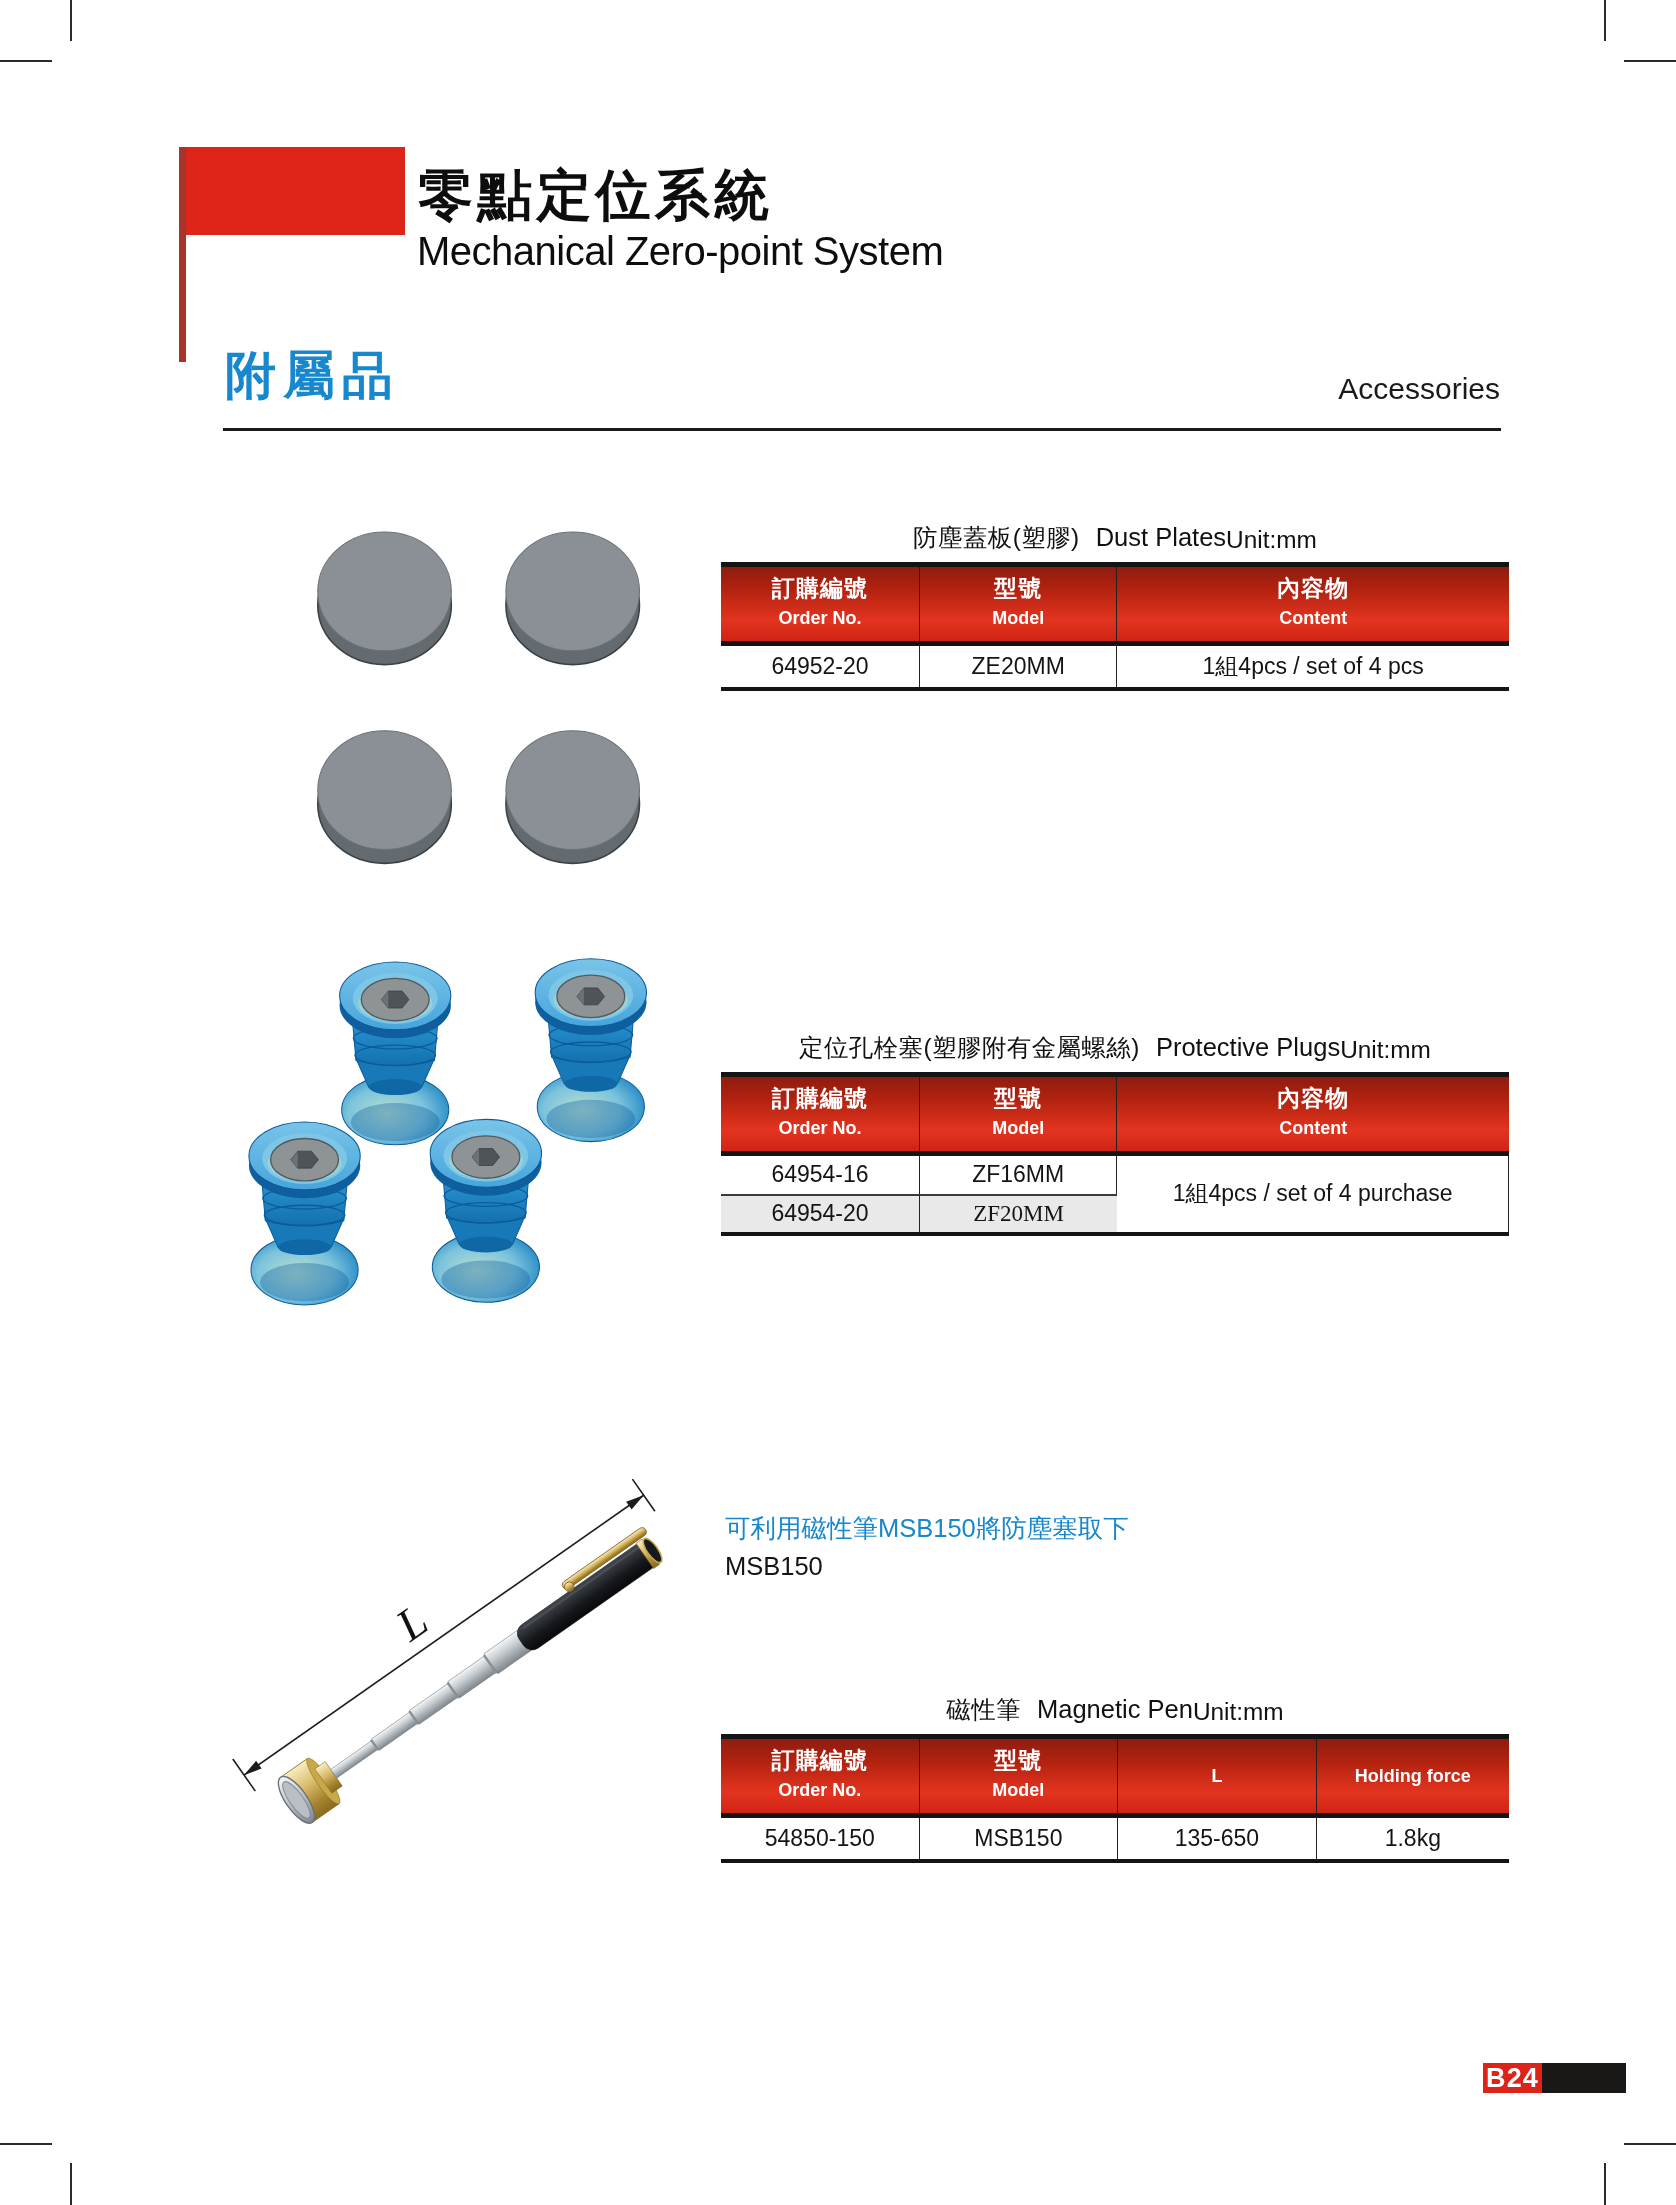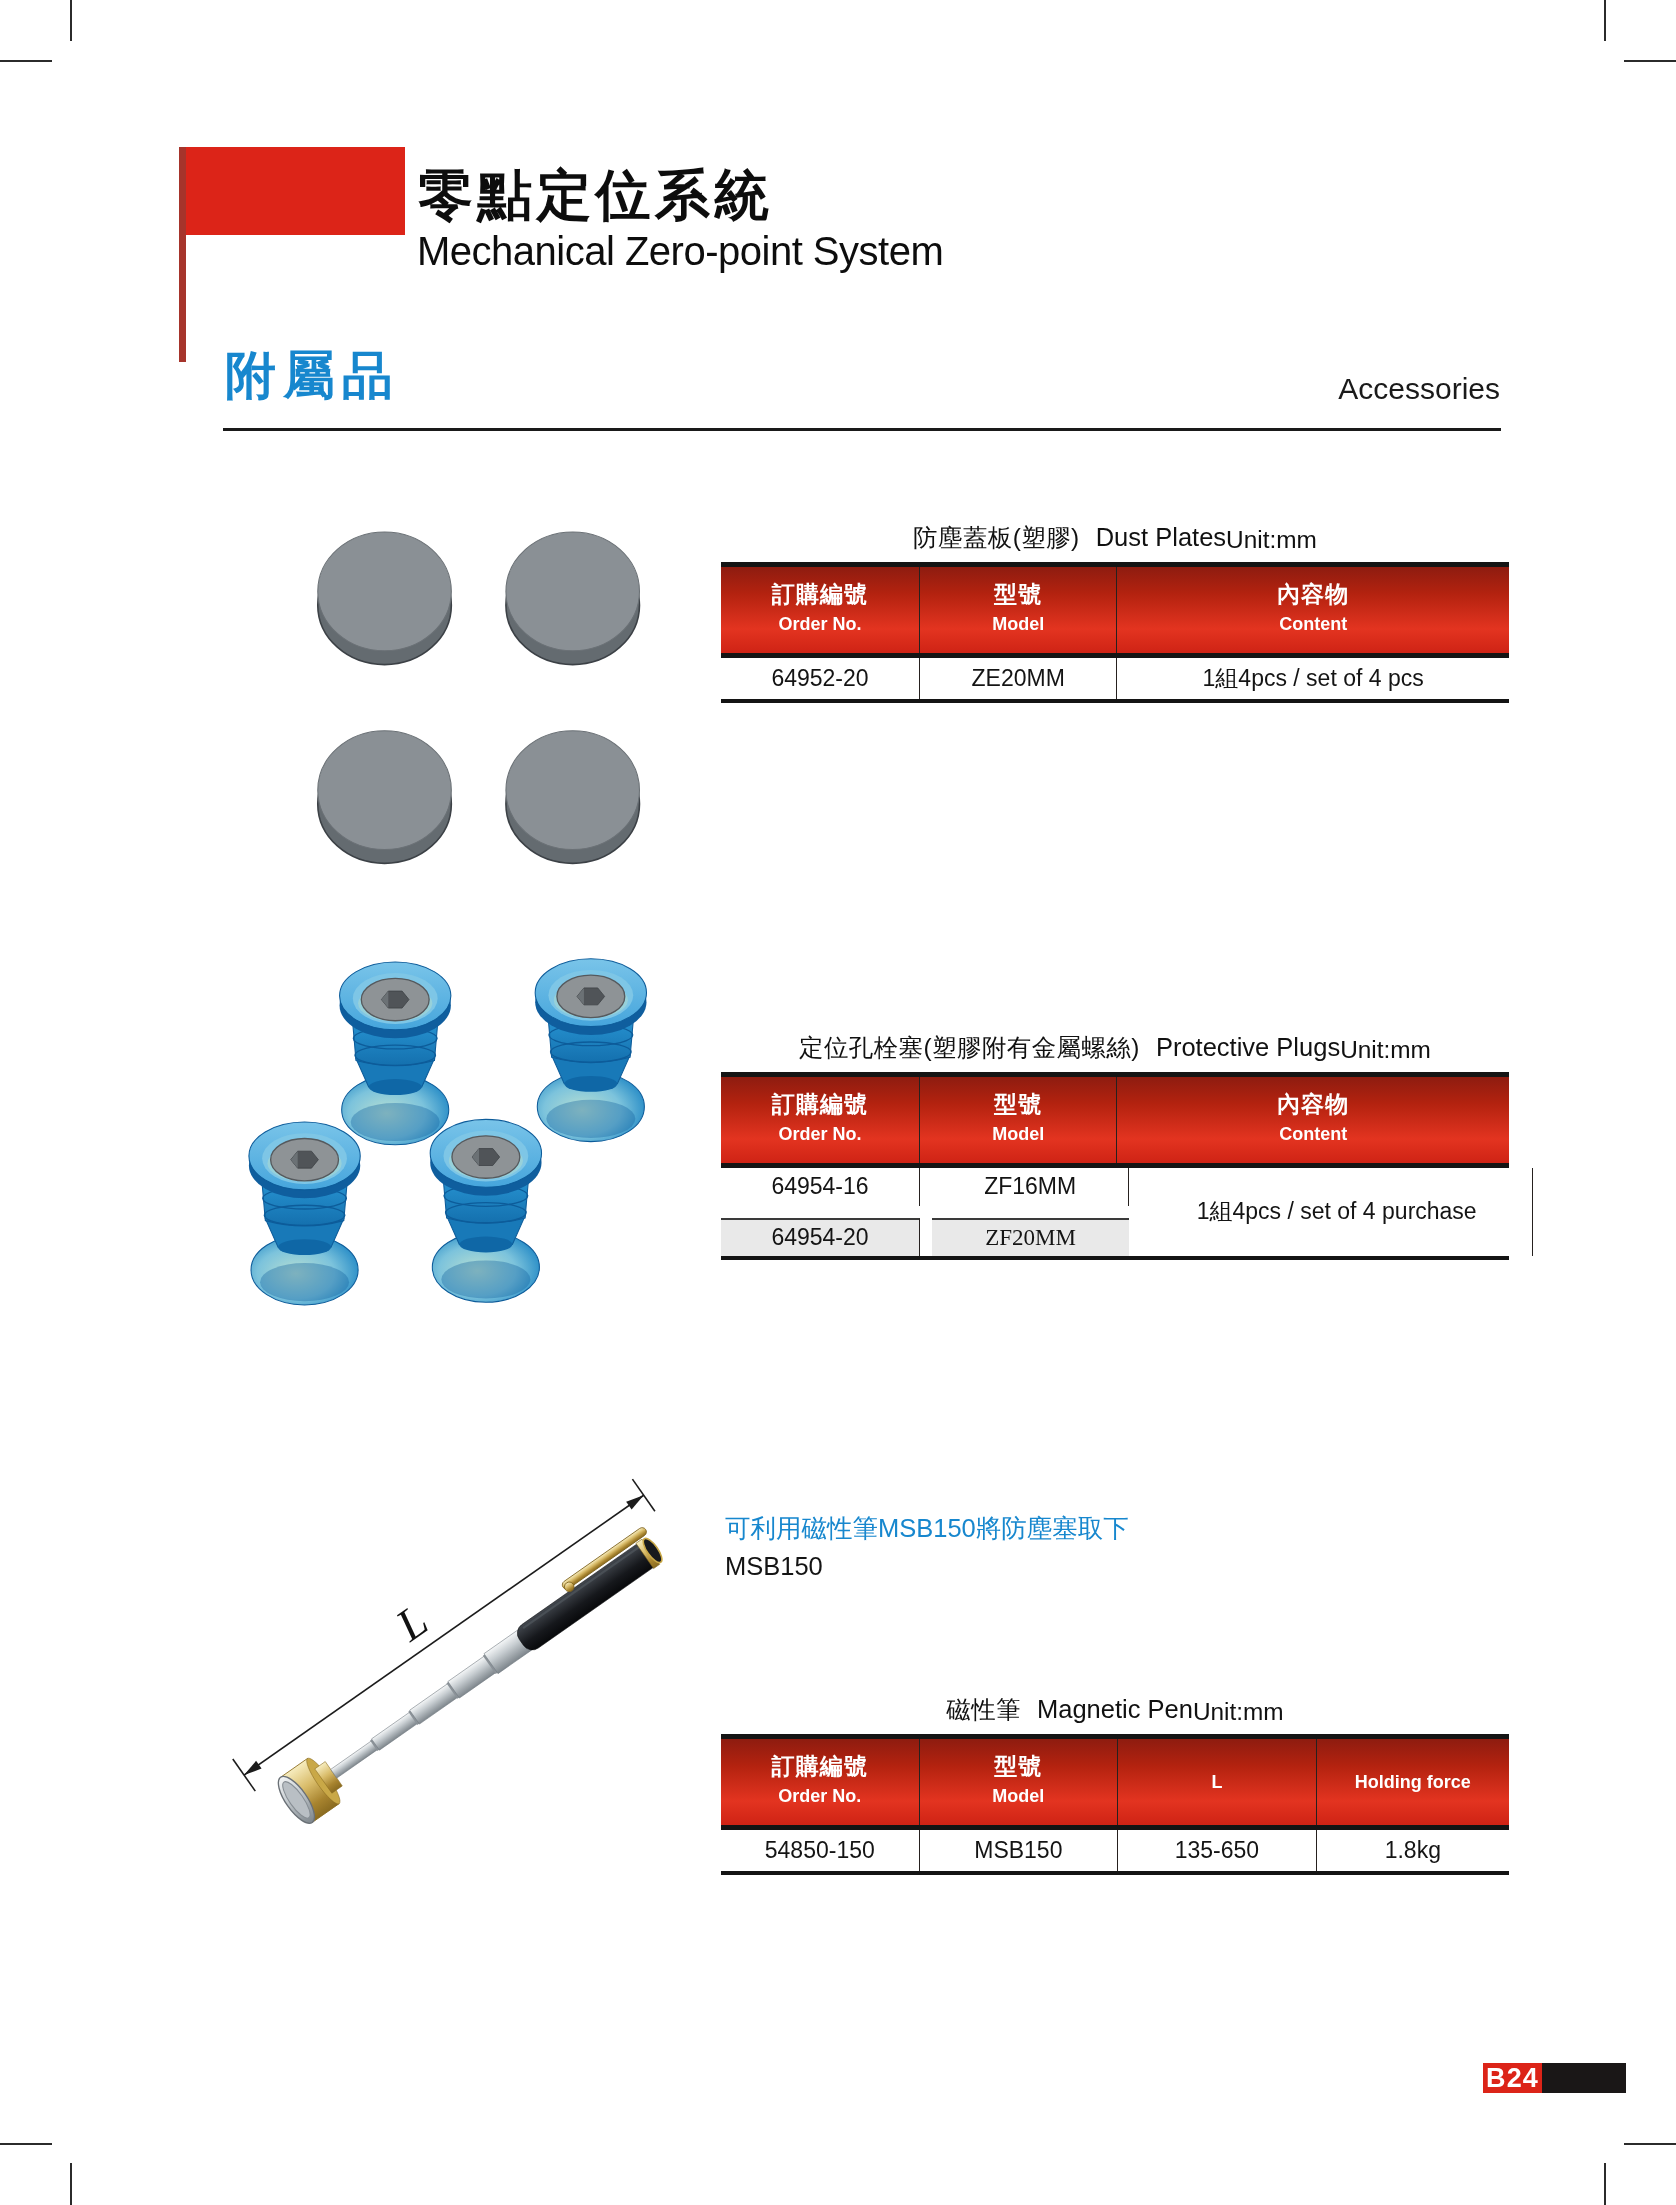--- a/index.html
+++ b/index.html
@@ -19,33 +19,33 @@
   .title-en { position:absolute; left:417px; top:229px; font-size:40px; font-weight:400; letter-spacing:-0.5px; line-height:45px; color:#0d0d0d; }
   .section-zh { position:absolute; left:225px; top:348px; font-size:51px; font-weight:bold; letter-spacing:7.4px; line-height:55px; color:#1787CE; }
   .section-en { position:absolute; top:372px; right:176px; font-size:30px; line-height:34px; color:#1a1a1a; }
   .hrule { position:absolute; left:223px; top:428px; width:1278px; height:2.7px; background:#1a1a1a; }
 
   
   .tbl { position:absolute; left:721px; width:788px; }
   .tbl-line { height:4.8px; background:#141414; }
   .thead {
     background:linear-gradient(180deg,#8E1C10 0%,#B2220F 30%,#E33420 72%,#CF2315 100%);
-    height:86px;
+    height:74px;
     text-align:right;
   }
   .cols3 { display:grid; grid-template-columns:25.25% 25.05% 49.7%; }
   .cols4 { display:grid; grid-template-columns:25.2% 25.2% 25.2% 24.4%; }
   .hcell { display:flex; flex-direction:column; align-items:center; justify-content:center; color:#fff; }
   .hcell:not(:last-child), .bcell:not(:last-child) { border-right:1.6px solid #26211f; }
   .hcell .zh { font-size:23px; line-height:29px; font-weight:bold; letter-spacing:1.1px; }
   .hcell .en { font-size:18px; line-height:30px; font-weight:bold; }
   .tbody3 { display:grid; grid-template-columns:25.25% 25.05% 49.7%; }
   .row-h { height:41px; }
   .bcell { display:flex; align-items:center; justify-content:center; font-size:23px; color:#141414; background:#fff; }
-  .tbl2-body { display:grid; grid-template-columns:25.25% 25.05% 49.7%; grid-template-rows:38px 38px;gap:12px; }
+  .tbl2-body { display:grid; grid-template-columns:25.25% 25.05% 49.7%; grid-template-rows:38px 38px; }
   .t2-c1r1 { grid-column:1; grid-row:1; }
   .t2-c2r1 { grid-column:2; grid-row:1; }
   .t2-merged { grid-column:3; grid-row:1 / 3; }
   .t2-c1r2 { grid-column:1; grid-row:2; background:#E9E9E9; border-top:2.7px solid #3a3a3a; }
   .t2-c2r2 { grid-column:2; grid-row:2; background:#E9E9E9; border-top:2.7px solid #3a3a3a;font-family:Liberation Serif, serif; }
 
   .tbl-title { position:absolute; left:721px; width:788px; height:33px; display:flex; justify-content:center; align-items:flex-end; }
   .tbl-title .lhs { display:flex; align-items:baseline; gap:16px; }
   .tbl-title .zh { font-size:24.4px; color:#111; letter-spacing:0.5px; }
   .tbl-title .en { font-size:25.5px; color:#111; }

